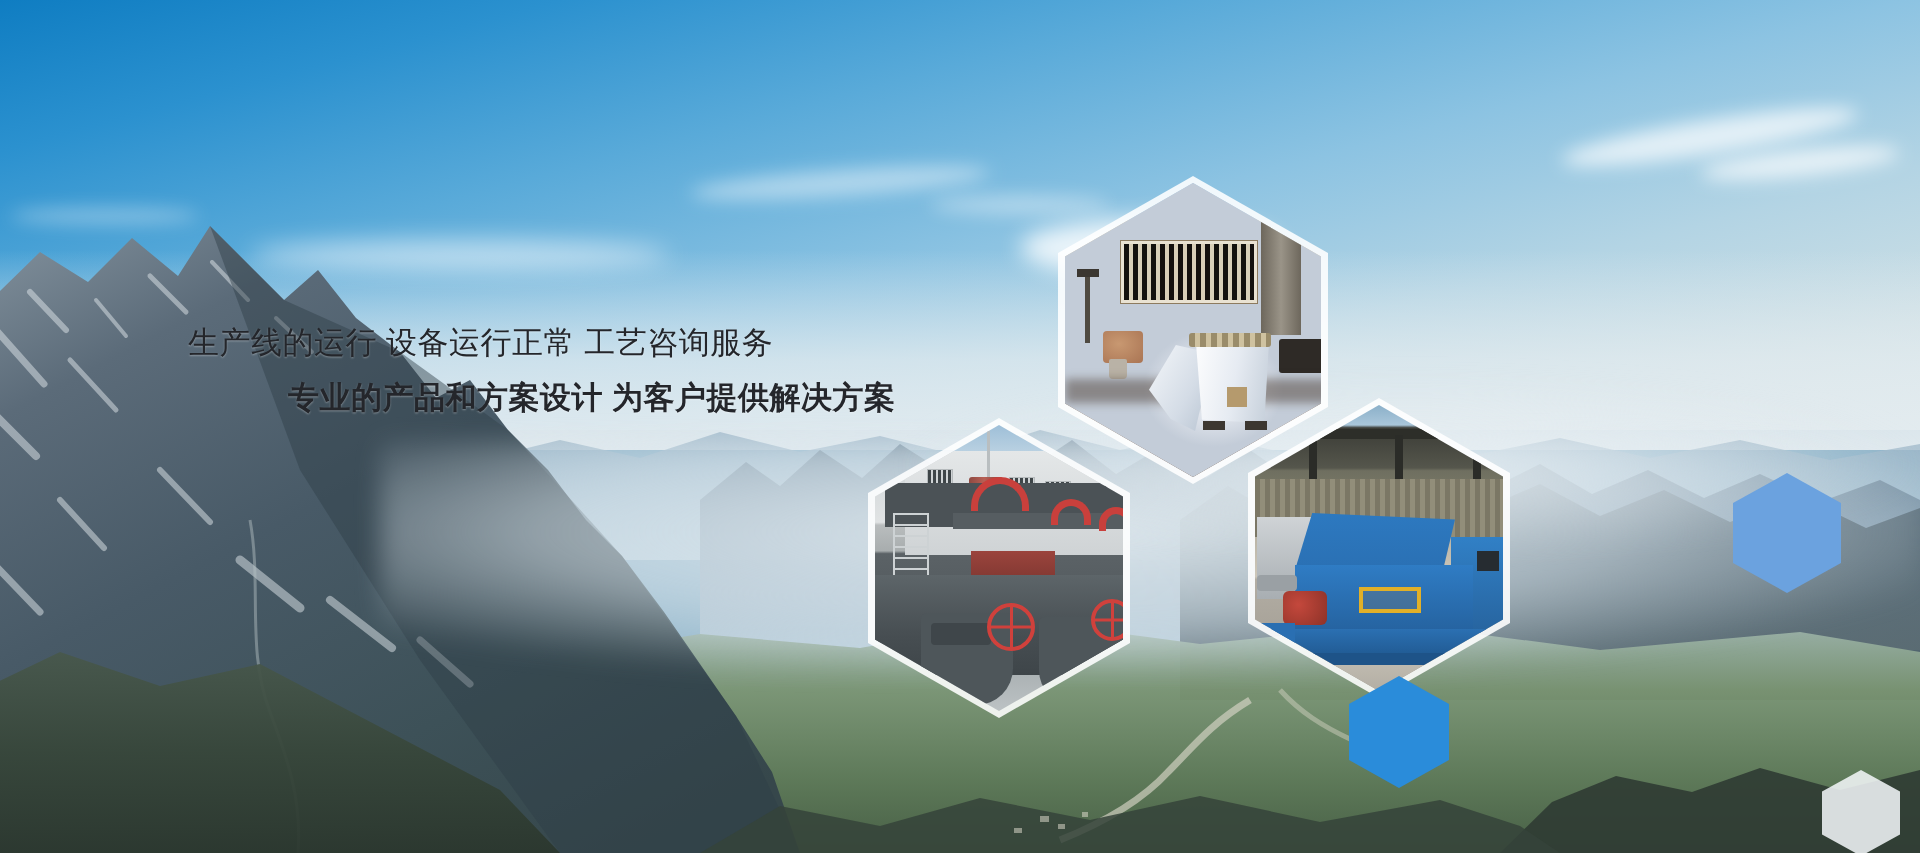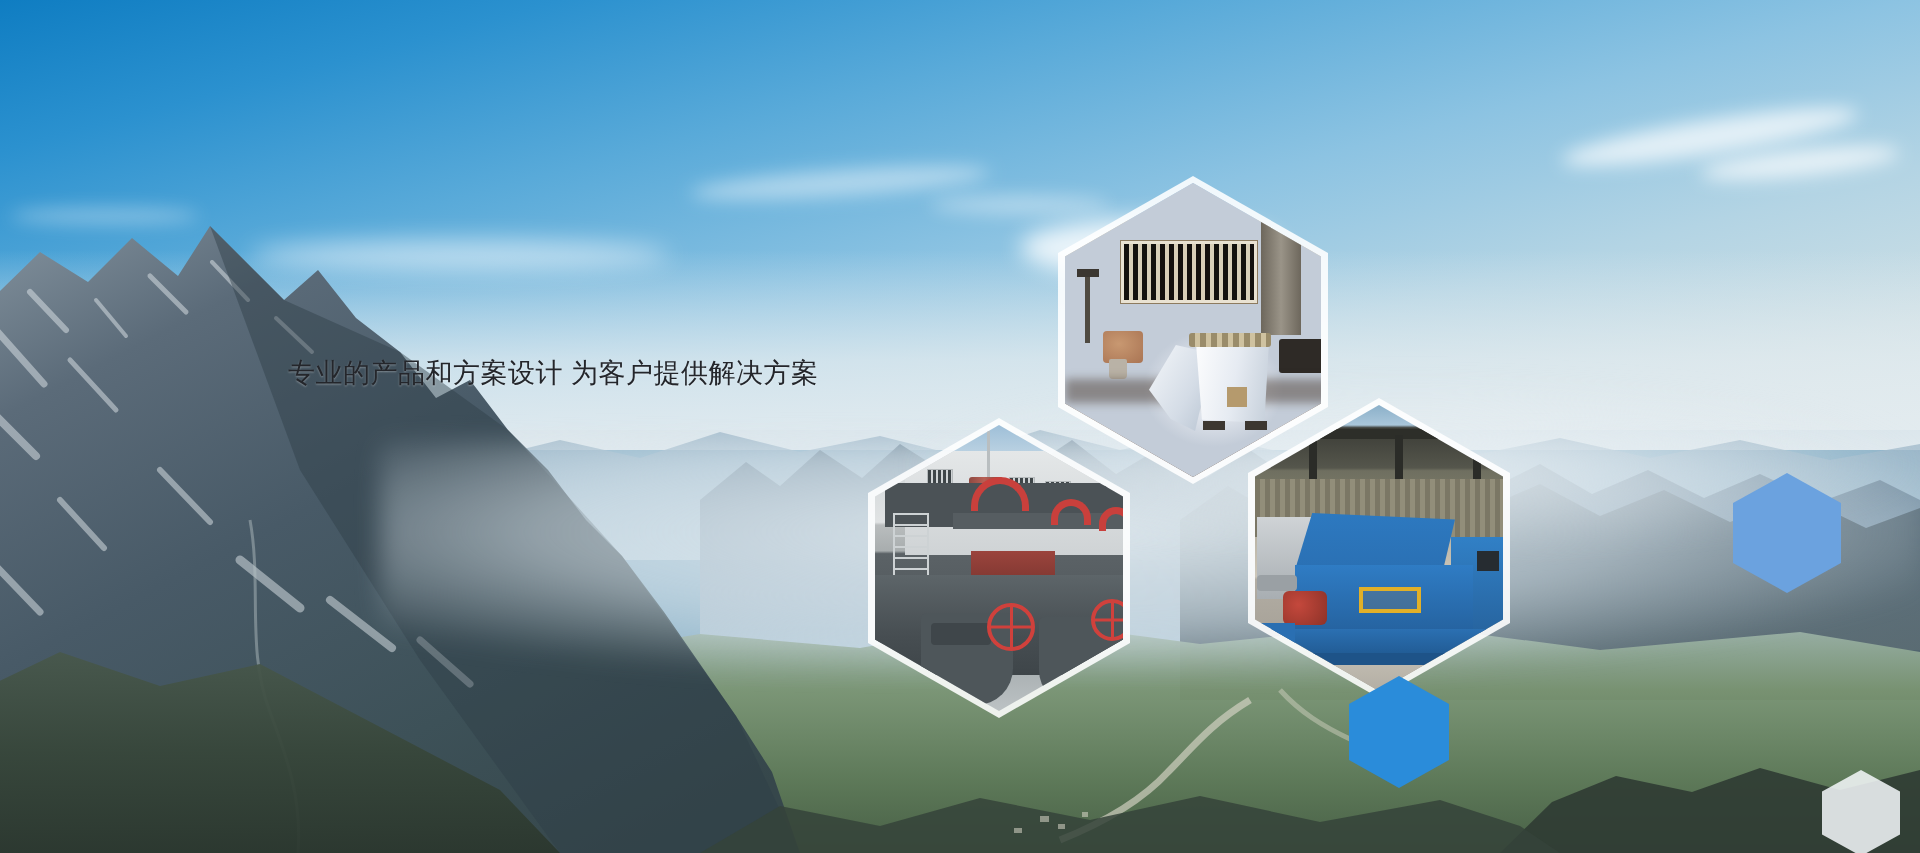--- a/index.html
+++ b/index.html
@@ -42,22 +42,22 @@
     background:radial-gradient(ellipse at 45% 40%,rgba(226,235,240,.92) 0%,
       rgba(220,231,238,.55) 45%,rgba(215,228,236,0) 78%); filter:blur(12px); }
   .valley-haze2 { position:absolute; left:900px; top:380px; width:1020px; height:170px;
     background:radial-gradient(ellipse at 50% 50%,rgba(232,239,243,.85) 0%,
       rgba(228,237,242,0) 72%); filter:blur(14px); }
 
   
   .headline { position:absolute; left:188px; top:327px; width:780px;
     color:#24262b; letter-spacing:.5px; text-shadow:0 1px 2px rgba(255,255,255,.35); }
   .headline .l1 { font-size:31px; line-height:1.05; white-space:nowrap; }
-  .headline .l2 { font-size:27px; line-height:1.05; white-space:nowrap;
-    margin-top:32px; padding-left:100px; }
+  .headline .l2 { font-size:31px; line-height:1.05; white-space:nowrap;
+    margin-top:22px; padding-left:100px;font-weight:bold; }
 
   
   .hex { position:absolute;
     clip-path:polygon(50% 0%,100% 25%,100% 75%,50% 100%,0% 75%,0% 25%); }
 
   
   .photo-hex { position:absolute;
     clip-path:polygon(50% 0%,100% 25%,100% 75%,50% 100%,0% 75%,0% 25%);
     background:rgba(255,255,255,.88); }
   .photo-hex > .inner { position:absolute; inset:7px;
@@ -339,20 +339,21 @@
       <rect x="1058" y="824" width="7" height="5"></rect>
       <rect x="1014" y="828" width="8" height="5"></rect>
       <rect x="1082" y="812" width="6" height="5"></rect>
     </g>
   </svg>
 
   <div class="valley-haze"></div>
   <div class="valley-haze2"></div>
 
   <div class="headline">
+    <div class="l1">生产线的运行 设备运行正常 工艺咨询服务</div>
     <div class="l2">专业的产品和方案设计  为客户提供解决方案</div>
   </div>
 
   <div class="hex d-white1"></div>
   <div class="hex d-white2"></div>
   <div class="hex d-blue1"></div>
   <div class="hex d-blue3"></div>
 
   <div class="photo-hex ph2">
     <div class="inner">

